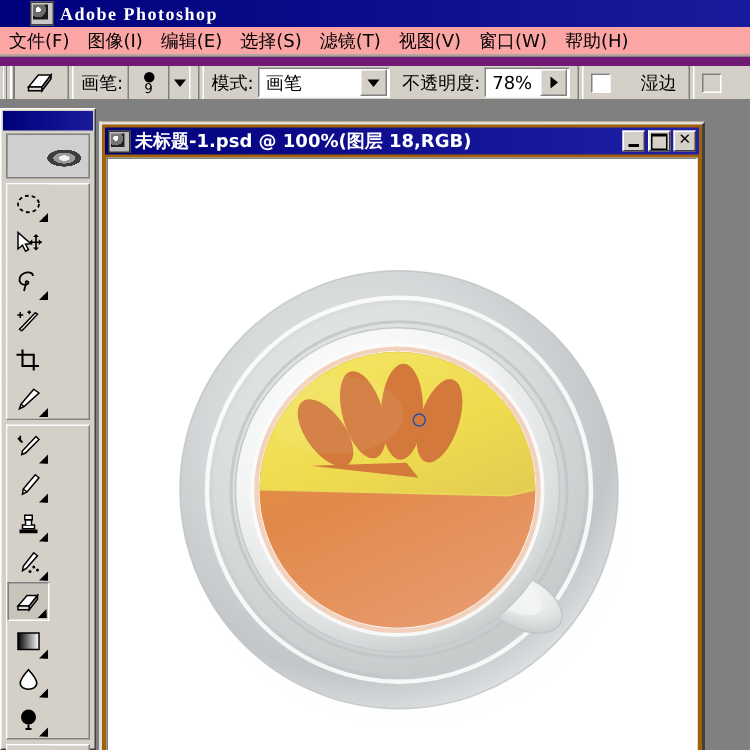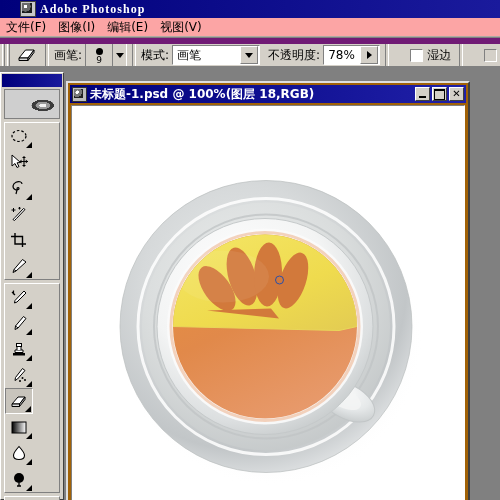--- a/index.html
+++ b/index.html
@@ -98,21 +98,21 @@
   .combo-value { padding: 0 4px; font-size: 12px; color: #000; white-space: nowrap;
     font-family: "DejaVu Sans", sans-serif; line-height: 16px; }
   .combo-btn {
     width: 16px; height: 16px; margin: 0 1px 0 auto; background: #d4d0c8;
     border: 1px solid; border-color: #ffffff #808080 #808080 #ffffff;
     display: flex; align-items: center; justify-content: center; flex: none;
   }
   .mode-combo { width: 86px; }
   .opacity-combo { width: 55px; }
 
-  .checkrow { display: flex; align-items: center; gap: 4px; flex: none; margin-left: 16px; }
+  .checkrow { display: flex; align-items: center; gap: 20px; flex: none; }
   .checkbox {
     width: 11px; height: 11px; background: #ffffff;
     border: 1px solid; border-color: #808080 #ffffff #ffffff #808080; flex: none;
   }
   .checkbox.dim { background: #d4d0c8; }
 
   
   .toolbox {
     position: absolute; left: 0; top: 72px; width: 64px; height: 428px;
     background: #d4d0c8;
@@ -201,21 +201,25 @@
 
   <div class="app-titlebar">
     <div class="app-icon"></div>
     <div class="app-title-text">Adobe Photoshop</div>
   </div>
 
   <div class="menubar">
     <div class="menu-item">文件(F)</div>
     <div class="menu-item">图像(I)</div>
     <div class="menu-item">编辑(E)</div>
+    <div class="menu-item">选择(S)</div>
+    <div class="menu-item">滤镜(T)</div>
     <div class="menu-item">视图(V)</div>
+    <div class="menu-item">窗口(W)</div>
+    <div class="menu-item">帮助(H)</div>
   </div>
 
   <div class="optionsbar">
     <div class="grip"></div>
 
     <div class="opt-tool-icon">
       <svg width="20" height="16" viewBox="0 0 20 16">
         <path d="M2 11 L8.5 3 L17 3 L11 11 Z" fill="#ffffff" stroke="#000" stroke-width="1"></path>
         <path d="M2 11 L11 11 L11 13.5 L2 13.5 Z" fill="#d8d8d8" stroke="#000" stroke-width="1"></path>
         <path d="M11 11 L17 3 L17 5.5 L11 13.5 Z" fill="#b4b4b4" stroke="#000" stroke-width="1"></path>

